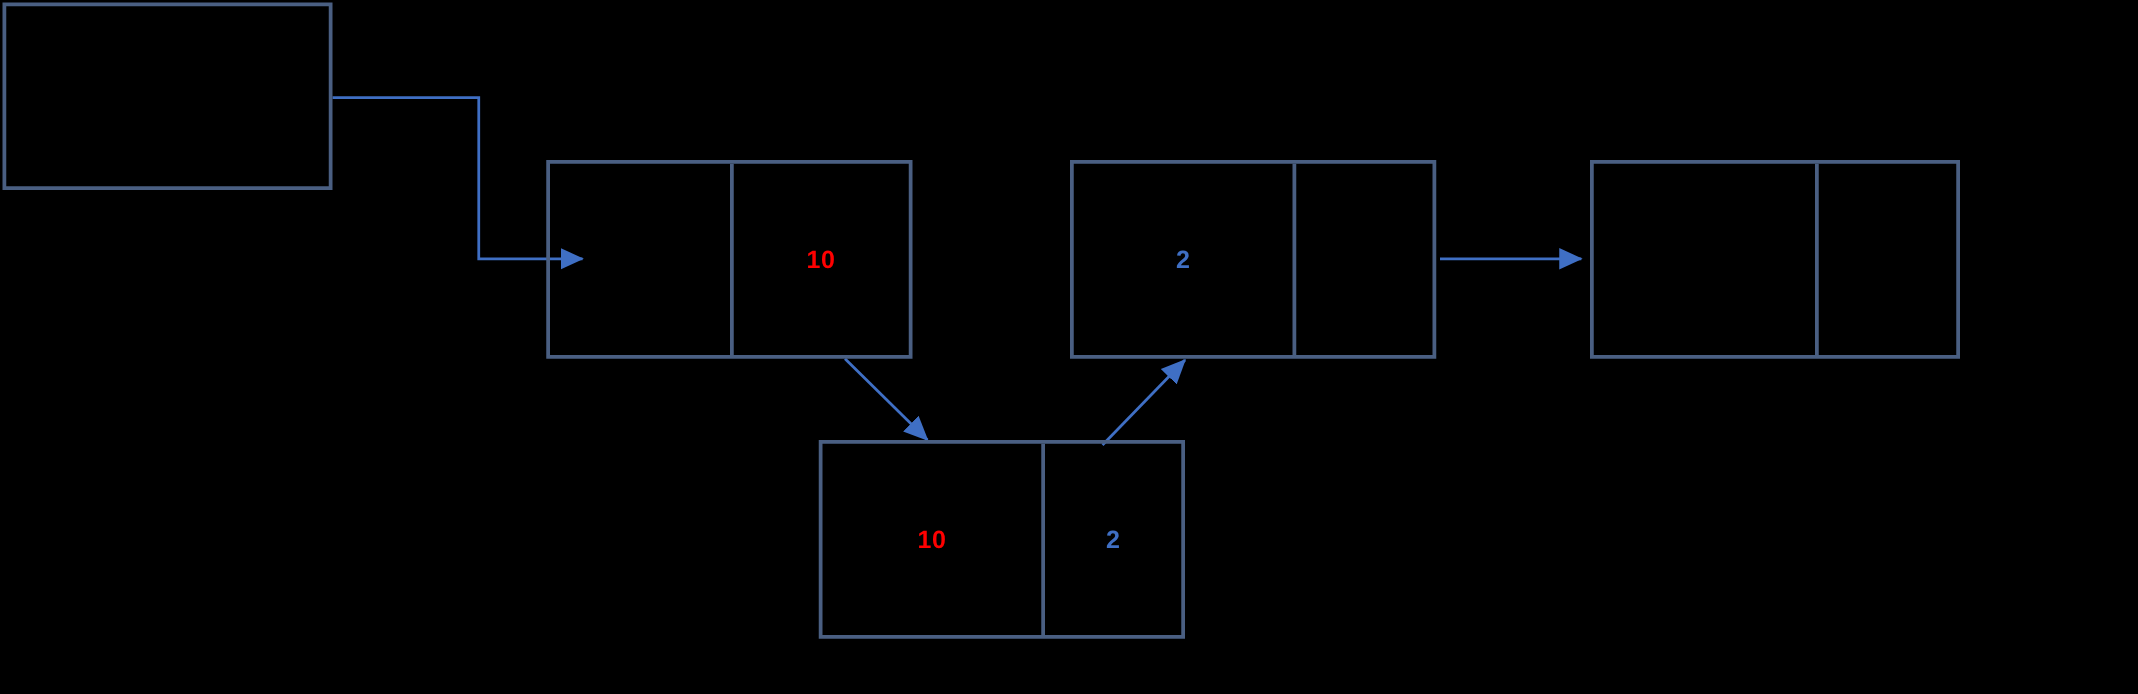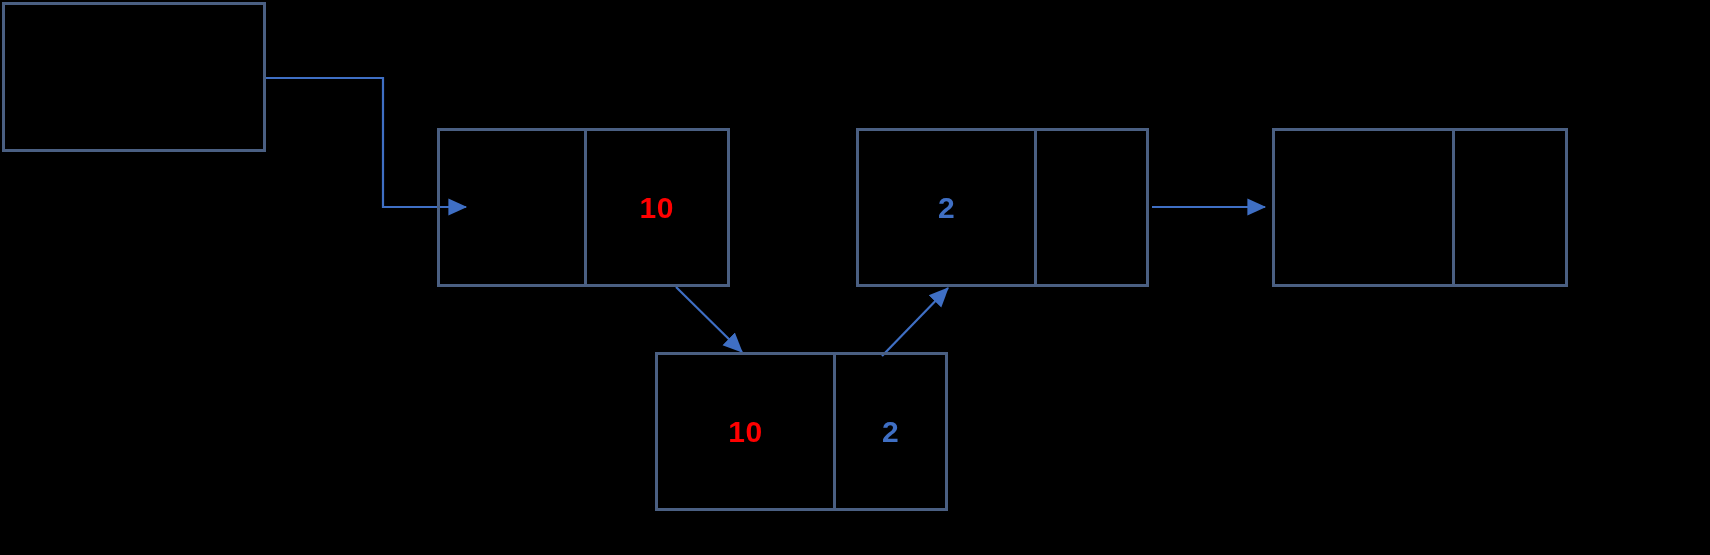--- a/index.html
+++ b/index.html
@@ -23,21 +23,21 @@
     border: 3px solid #4a5f82;
     background: transparent;
     display: flex;
     flex-direction: row;
   }
   .cell {
     box-sizing: border-box;
     display: flex;
     align-items: center;
     justify-content: center;
-    font-size: 30px;
+    font-size: 20px;
     font-weight: bold;
     letter-spacing: 0.5px;
     line-height: 1;
     overflow: hidden;
   }
   .cell.divider-left {
     border-left: 3px solid #4a5f82;
   }
   .val-key {
     color: #ff0000;

